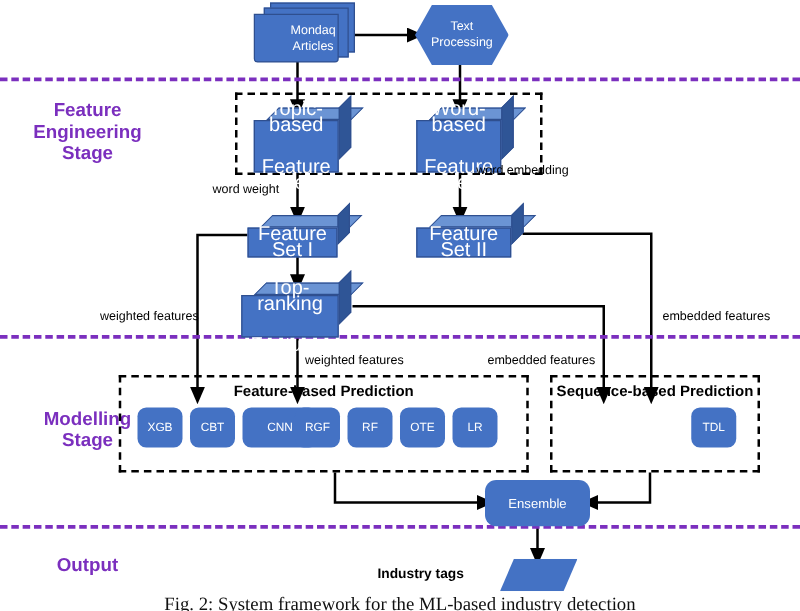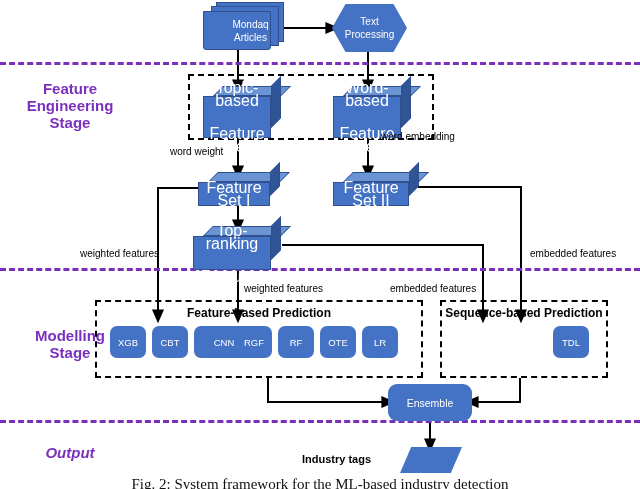--- a/index.html
+++ b/index.html
@@ -111,21 +111,21 @@
 
   <div class="stage-label" style="left:0px;top:80px;">
     <div>Feature</div>
     <div>Engineering</div>
     <div>Stage</div>
   </div>
   <div class="stage-label" style="left:0px;top:327px;">
     <div>Modelling</div>
     <div>Stage</div>
   </div>
-  <div class="stage-label" style="left:0px;top:444px;font-style:italic;">Output</div>
+  <div class="stage-label" style="left:0px;top:444px;">Output</div>
 
   <div class="docstack" style="left:200px;top:2px;width:86px;height:48px;">
     <div class="sheet" style="left:16px;top:0;width:68px;height:40px;"></div>
     <div class="sheet" style="left:11px;top:4px;width:68px;height:40px;"></div>
     <div class="sheet front" style="left:3px;top:9px;width:68px;height:39px;">
       <div>Mondaq</div>
       <div>Articles</div>
     </div>
   </div>
 

